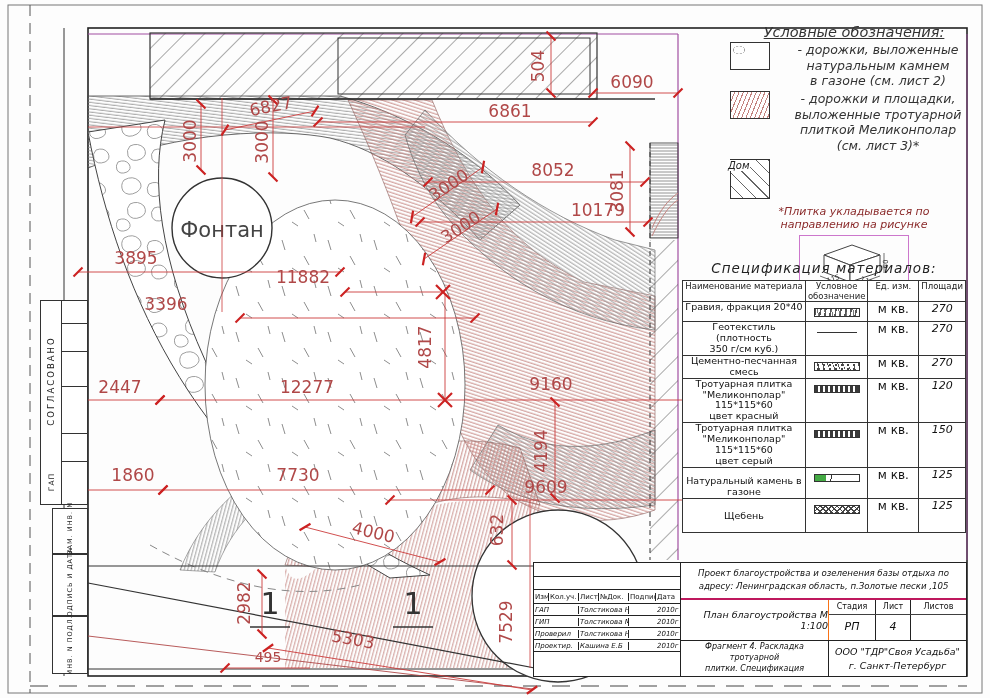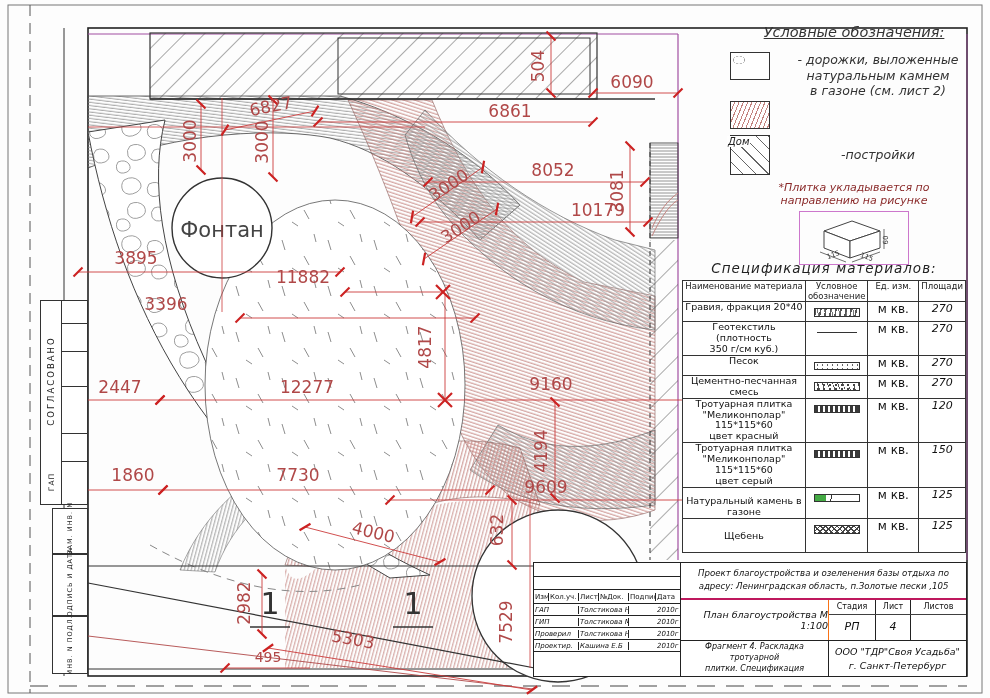--- a/index.html
+++ b/index.html
@@ -7,21 +7,21 @@
          font-family:"DejaVu Sans",sans-serif;}
   svg text{font-family:"DejaVu Sans",sans-serif;}
   .dim{fill:#b04848;font-size:17px;text-anchor:middle;}
   .dimsm{fill:#b04848;font-size:14px;text-anchor:middle;}
   .abs{position:absolute;}
   .vtext{position:absolute;left:50%;top:50%;transform:translate(-50%,-50%) rotate(-90deg);
          white-space:nowrap;font-size:7.5px;color:#222;letter-spacing:1px;}
   .box{position:absolute;border:1px solid #333;background:#fff;box-sizing:border-box;}
   
   #legend{width:248px;color:#333;}
-  .lg-title{font-style:italic;font-size:14.5px;text-align:center;text-decoration:underline;margin-bottom:12px;}
+  .lg-title{font-style:italic;font-size:14.5px;text-align:center;text-decoration:underline;margin-bottom:2px;}
   .lg-item{display:flex;align-items:flex-start;margin-bottom:2px;}
   .lg-sw{width:40px;height:28px;border:1px solid #333;flex:none;margin-right:8px;box-sizing:border-box;position:relative;}
   .lg-txt{font-style:italic;font-size:12.5px;line-height:1.25;white-space:pre-line;text-align:center;flex:1;}
   .sw-stone{background-image:
     radial-gradient(ellipse 9px 6px at 8px 7px,#fff 58%,#999 62%,#fff 70%),
     radial-gradient(ellipse 8px 6px at 25px 8px,#fff 58%,#999 62%,#fff 70%),
     radial-gradient(ellipse 9px 7px at 14px 20px,#fff 58%,#999 62%,#fff 70%),
     radial-gradient(ellipse 8px 5px at 31px 21px,#fff 58%,#999 62%,#fff 70%);}
   .sw-red{background:repeating-linear-gradient(112deg,#fff 0 3px,#c4837f 3px 4px);}
   .sw-house{background:repeating-linear-gradient(45deg,#fff 0 8px,#666 8px 9px);}
@@ -304,26 +304,29 @@
 <div id="legend" class="abs" style="left:730px;top:24px;">
   <div class="lg-title">Условные обозначения:</div>
   <div class="lg-item">
     <div class="lg-sw sw-stone"></div>
     <div class="lg-txt">- дорожки, выложенные
 натуральным камнем
 в газоне (см. лист 2)</div>
   </div>
   <div class="lg-item">
     <div class="lg-sw sw-red"></div>
+    <div class="lg-txt">- дорожки и площадки,
+выложенные тротуарной
+плиткой Меликонполар
+(см. лист 3)*</div>
   </div>
   <div class="lg-item" style="margin-top:6px;">
     <div class="lg-sw sw-house" style="height:40px;">
       <span class="houselbl">Дом</span>
     </div>
-    <div class="lg-txt" style="margin-top:12px;">-постройки</div>
   </div>
   <div class="lg-note" style="color:#8a2a2a;">*Плитка укладывается по
 направлению на рисунке</div>
   <svg class="brickbox" viewBox="0 0 108 52">
     <g stroke="#444" stroke-width="1" fill="#fff">
       <polygon points="24,19 52,9 80,19 50,29"></polygon>
       <polygon points="24,19 50,29 50,46 24,36"></polygon>
       <polygon points="50,29 80,19 80,36 50,46"></polygon>
     </g>
     <g font-size="7" fill="#333" text-anchor="middle">
@@ -358,26 +361,20 @@
     </tr>
     <tr>
       <td class="nm">Геотекстиль
 (плотность
 350 г/см куб.)</td>
       <td class="swc"><span class="spsw geoline"></span></td>
       <td class="un">м кв.</td>
       <td class="ar">270</td>
     </tr>
     <tr>
-      <td class="nm">Песок</td>
-      <td class="swc"><span class="spsw sand"></span></td>
-      <td class="un">м кв.</td>
-      <td class="ar">270</td>
-    </tr>
-    <tr>
       <td class="nm">Цементно-песчанная
 смесь</td>
       <td class="swc"><span class="spsw cement"></span></td>
       <td class="un">м кв.</td>
       <td class="ar">270</td>
     </tr>
     <tr>
       <td class="nm">Тротуарная плитка
 "Меликонполар"
 115*115*60

